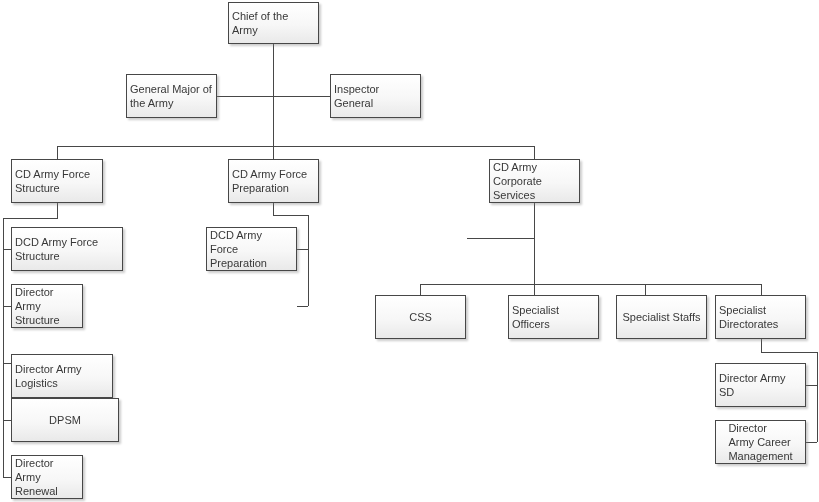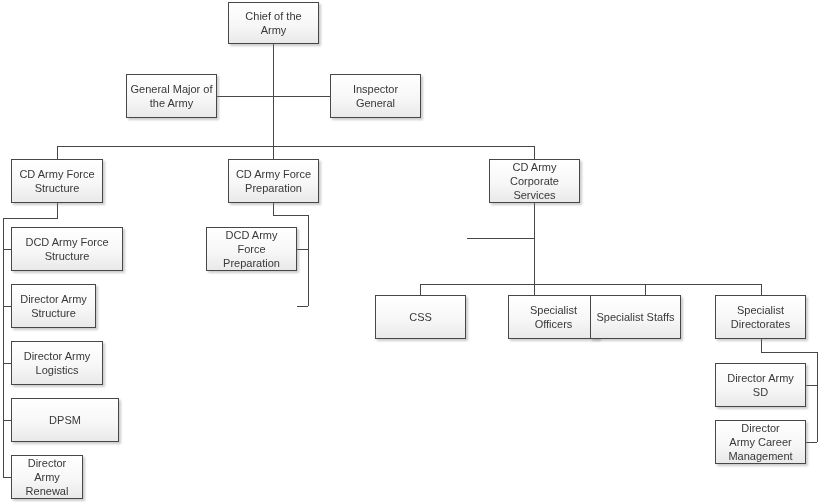--- a/index.html
+++ b/index.html
@@ -6,21 +6,21 @@
   .canvas {
     position:relative; width:819px; height:502px; background:#ffffff;
     font-family:"Liberation Sans", sans-serif; overflow:hidden;
   }
   .node {
     position:absolute; box-sizing:border-box; width:91px; height:44px;
     border:1px solid #474747;
     background:linear-gradient(180deg,#ffffff 0%,#f7f7f7 55%,#e9e9e9 100%);
     box-shadow:2px 2px 2px rgba(130,130,130,0.40);
     display:flex; align-items:center; justify-content:center;
-    text-align:center; font-size:11px; color:#383838; line-height:1.3;
+    font-size:11px; color:#383838; line-height:1.3;
     padding:2px 3px; cursor:default;
   }
   .line { position:absolute; background:#474747; }
 </style>
 </head>
 <body>
 
 <div class="canvas">
 
   <div class="line" style="left:273px;top:44px;width:1px;height:102px"></div>
@@ -60,29 +60,29 @@
 
   <div class="node" style="left:228px;top:2px;height:42px">Chief of the Army</div>
   <div class="node" style="left:126px;top:74px">General Major of the Army</div>
   <div class="node" style="left:330px;top:74px">Inspector General</div>
 
   <div class="node" style="left:11px;top:159px;width:92px">CD Army Force Structure</div>
   <div class="node" style="left:228px;top:159px">CD Army Force Preparation</div>
   <div class="node" style="left:489px;top:159px">CD Army Corporate Services</div>
 
   <div class="node" style="left:11px;top:227px;width:112px">DCD Army Force Structure</div>
-  <div class="node" style="left:11px;top:284px;width:85px">Director Army Structure</div>
-  <div class="node" style="left:11px;top:341px;width:92px">Director Army Logistics</div>
+  <div class="node" style="left:11px;top:284px;width:72px">Director Army Structure</div>
+  <div class="node" style="left:11px;top:354px;width:102px">Director Army Logistics</div>
   <div class="node" style="left:11px;top:398px;width:108px">DPSM</div>
   <div class="node" style="left:11px;top:455px;width:72px">Director Army Renewal</div>
 
   <div class="node" style="left:206px;top:227px">DCD Army Force Preparation</div>
 
 
   <div class="node" style="left:375px;top:295px">CSS</div>
   <div class="node" style="left:508px;top:295px">Specialist Officers</div>
-  <div class="node" style="left:590px;top:295px">Specialist Staffs</div>
+  <div class="node" style="left:616px;top:295px">Specialist Staffs</div>
   <div class="node" style="left:715px;top:295px">Specialist Directorates</div>
 
   <div class="node" style="left:715px;top:363px">Director Army SD</div>
   <div class="node" style="left:715px;top:420px;padding:2px 13px">Director Army Career Management</div>
 
 </div>
 
 </body></html>

